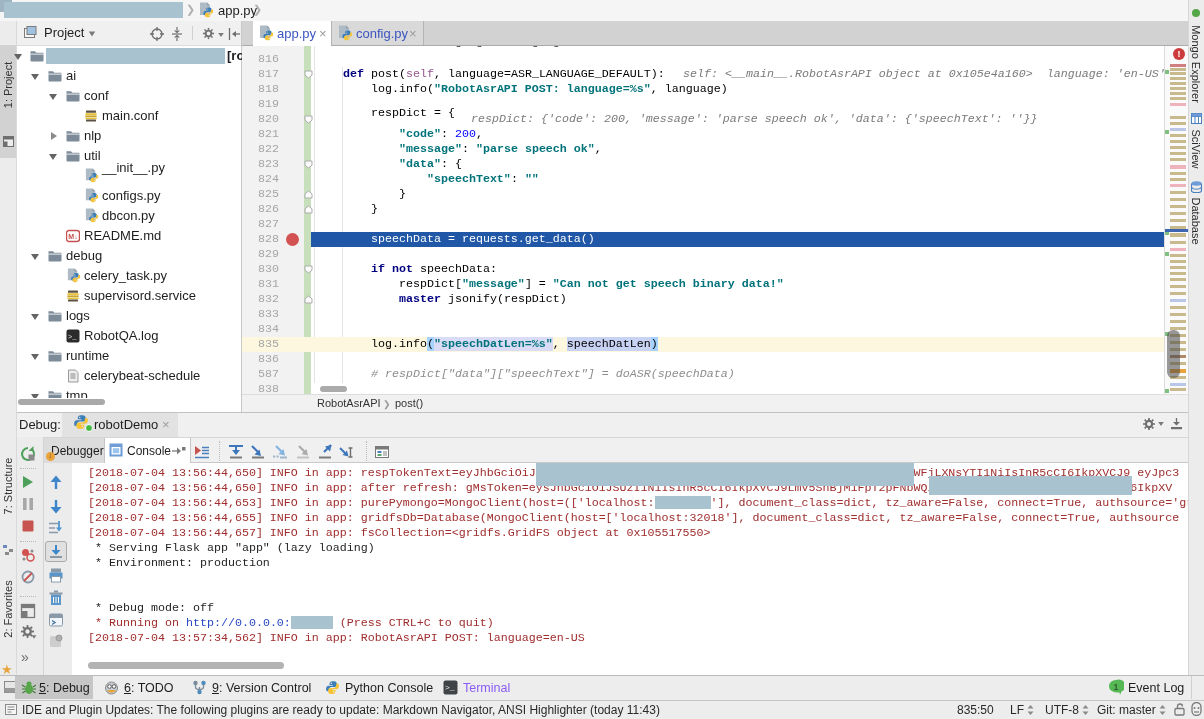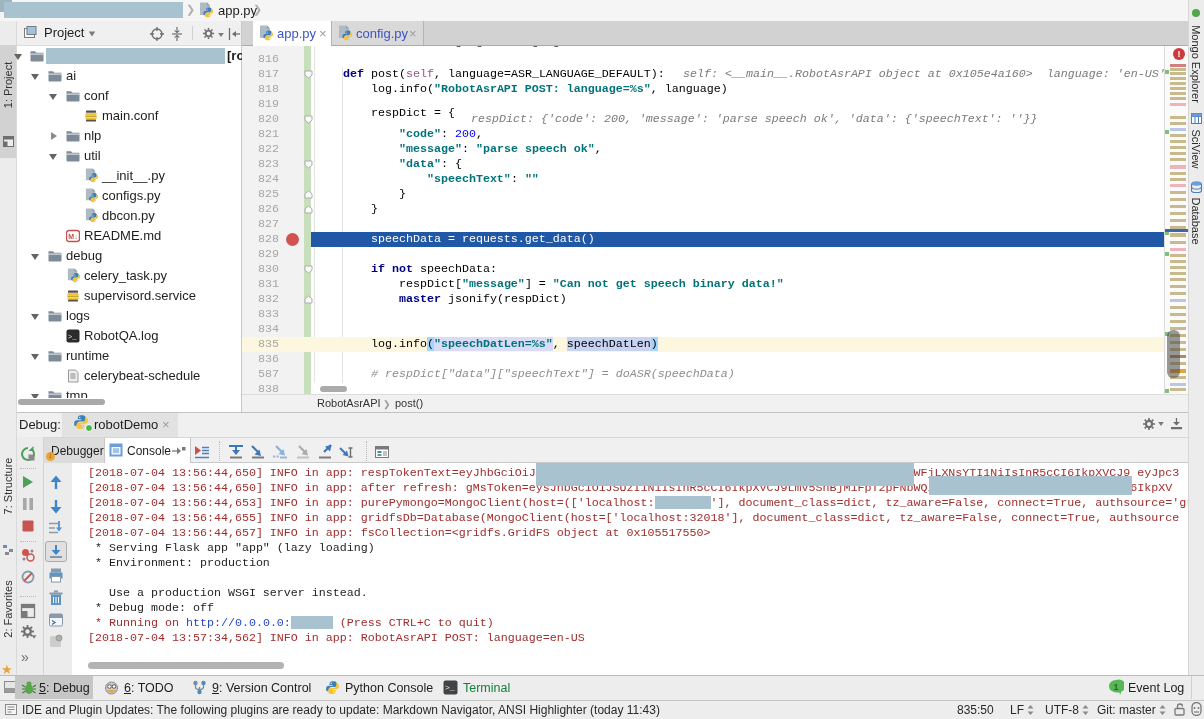--- a/index.html
+++ b/index.html
@@ -136,21 +136,21 @@
     </svg>
 <div class="a tl" style="left:84px;top:128px">nlp</div>
 <div class="a arrD" style="left:49px;top:154px"></div>
 <svg class="a" style="left:66px;top:150px" width="14" height="12">
       <use href="#folder"></use>
     </svg>
 <div class="a tl" style="left:84px;top:148px">util</div>
 <svg class="a" style="left:84px;top:168px" width="15" height="15">
       <use href="#pyfile"></use>
     </svg>
-<div class="a tl" style="left:102px;top:168px">__init__.py</div>
+<div class="a tl" style="left:102px;top:160px">__init__.py</div>
 <svg class="a" style="left:84px;top:188px" width="15" height="15">
       <use href="#pyfile"></use>
     </svg>
 <div class="a tl" style="left:102px;top:188px">configs.py</div>
 <svg class="a" style="left:84px;top:208px" width="15" height="15">
       <use href="#pyfile"></use>
     </svg>
 <div class="a tl" style="left:102px;top:208px">dbcon.py</div>
 <svg class="a" style="left:66px;top:229px" width="14" height="14">
       <rect x="0.5" y="1.5" width="13" height="11" rx="2.5" fill="#FFF" stroke="#C4514F" stroke-width="1.4"></rect>
@@ -525,21 +525,20 @@
     </svg>
 <div class="a" style="left:72px;top:463px;width:1116px;height:212px;background:#FFFFFF;overflow:hidden" id="console"></div>
 <div class="a" style="left:72px;top:463px;width:1116px;height:212px;overflow:hidden">
 <div class="a mono cr" style="left:16px;top:3px">[2018-07-04 13:56:44,650] INFO in app: respTokenText=eyJhbGciOiJSUzI1NiIsInR5cCI6IkpXVCJ9LmV5SnBjTTJNVGMiLCJhbGciOiJSUWFjLXNsYTI1NiIsInR5cCI6IkpXVCJ9 eyJpc3</div>
 <div class="a mono cr" style="left:16px;top:18px">[2018-07-04 13:56:44,650] INFO in app: after refresh: gMsToken=eysJhbGciOiJSUzI1NiIsInR5cCI6IkpXVCJ9LmV5SnBjM1FpT2pFNbWQiLCJhbGciOiJSUzI1NiIsInR5cCI26IkpXV</div>
 <div class="a mono cr" style="left:16px;top:33px">[2018-07-04 13:56:44,653] INFO in app: purePymongo=MongoClient(host=(['localhost:32018abc'], document_class=dict, tz_aware=False, connect=True, authsource='grid</div>
 <div class="a mono cr" style="left:16px;top:48px">[2018-07-04 13:56:44,655] INFO in app: gridfsDb=Database(MongoClient(host=['localhost:32018'], document_class=dict, tz_aware=False, connect=True, authsource</div>
 <div class="a mono cr" style="left:16px;top:63px">[2018-07-04 13:56:44,657] INFO in app: fsCollection=&lt;gridfs.GridFS object at 0x105517550&gt;</div>
 <div class="a mono cb" style="left:16px;top:78px"> * Serving Flask app "app" (lazy loading)</div>
 <div class="a mono cb" style="left:16px;top:93px"> * Environment: production</div>
-<div class="a mono cb" style="left:16px;top:123px">   Use a production WSGI server instead.</div>
 <div class="a mono cb" style="left:16px;top:138px"> * Debug mode: off</div>
 <div class="a mono cr" style="left:16px;top:168px">[2018-07-04 13:57:34,562] INFO in app: RobotAsrAPI POST: language=en-US</div>
 <div class="a mono cr" style="left:16px;top:153px"> * Running on <span style="color:#2746C4;">http://0.0.0.0:</span>&nbsp;&nbsp;&nbsp;&nbsp;&nbsp;&nbsp; (Press CTRL+C to quit)</div>
 </div>
 <div class="a" style="left:536px;top:463px;width:378px;height:23px;background:#A9C2CF"></div>
 <div class="a" style="left:929px;top:476px;width:203px;height:19px;background:#A9C2CF"></div>
 <div class="a" style="left:655px;top:496px;width:56px;height:13px;background:#A9C2CF"></div>
 <div class="a" style="left:291px;top:616px;width:42px;height:13px;background:#A9C2CF"></div>
 <div class="a" style="left:88px;top:662px;width:196px;height:7px;background:#B3B3B3;border-radius:3.5px"></div>
 <div class="a" style="left:0;top:675px;width:1204px;height:25px;background:#EDEDED;border-top:1px solid #BCBCBC;box-sizing:border-box"></div>
@@ -570,21 +569,21 @@
     </svg>
 <div class="a" style="left:212px;top:681px;font-size:12.5px;color:#1E1E1E"><u>9</u>: Version Control</div>
 <svg class="a" style="left:325px;top:680px" width="15" height="15">
       <use href="#pylogo"></use>
     </svg>
 <div class="a" style="left:345px;top:681px;font-size:12.5px;color:#1E1E1E">Python Console</div>
 <svg class="a" style="left:443px;top:680px" width="15" height="15">
       <rect x="0.5" y="0.5" width="14" height="14" rx="2" fill="#404446"></rect>
       <text x="2" y="10" font-size="8" fill="#EEE" font-family="Liberation Mono">&gt;_</text>
     </svg>
-<div class="a" style="left:463px;top:681px;font-size:12.5px;color:#15803d">Terminal</div>
+<div class="a" style="left:463px;top:681px;font-size:12.5px;color:#8b5cf6">Terminal</div>
 <svg class="a" style="left:1108px;top:679px" width="16" height="16">
       <path d="M8 1a7 6.2 0 100 12.4l3.5 0 .5 2.6 1.5-3.6A7 6.2 0 008 1z" fill="#55B855"></path>
       <text x="8" y="11" font-size="9" font-weight="bold" fill="#2F5F2F" text-anchor="middle" font-family="Liberation Sans">1</text>
     </svg>
 <div class="a" style="left:1128px;top:681px;font-size:12.5px;color:#1E1E1E">Event Log</div>
 <div class="a" style="left:1191px;top:676px;width:1px;height:23px;background:#D0D0D0"></div>
 <div class="a" style="left:0;top:700px;width:1204px;height:19px;background:#EDEDED;border-top:1px solid #C6C6C6;box-sizing:border-box"></div>
 <svg class="a" style="left:5px;top:704px" width="12" height="11">
       <rect x="0.5" y="0.5" width="11" height="10" fill="#F5F5F5" stroke="#8A8A8A"></rect>
       <path d="M2.5 3h7M2.5 5.5h7M2.5 8h4" stroke="#8A8A8A"></path>

